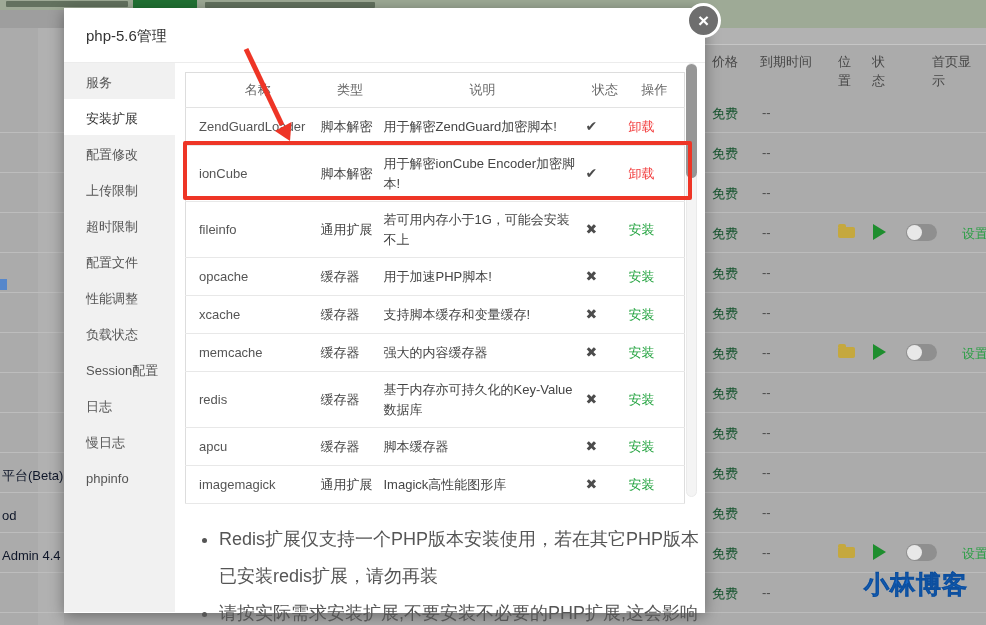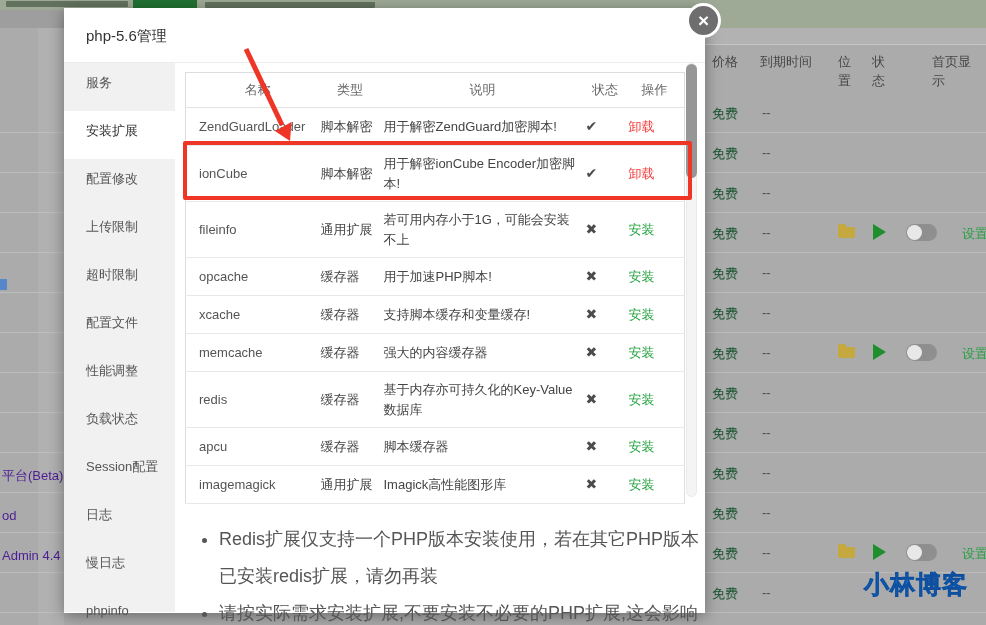--- a/index.html
+++ b/index.html
@@ -8,21 +8,21 @@
 
   
   .bg-topbar{position:absolute;left:0;top:0;width:986px;height:28px;background:#9EAA96;}
   .bg-topbar-leftcover{position:absolute;left:0;top:10px;width:64px;height:18px;background:#9e9e9e;}
   .bg-textfrag{position:absolute;height:6px;background:rgba(40,58,40,.5);border-radius:1px;}
   .bg-greenbtn{position:absolute;left:133px;top:0;width:64px;height:10px;background:#217233;border-radius:0 0 3px 3px;}
   .bg-subbar{position:absolute;left:705px;top:28px;width:281px;height:17px;background:#b2b2b2;border-bottom:1px solid #c6c6c6;}
   .bg-leftband{position:absolute;left:38px;top:28px;width:26px;height:597px;background:#b1b1b1;}
   .bg-leftlines{position:absolute;left:0;top:93px;width:64px;height:532px;
       background:repeating-linear-gradient(to bottom,transparent 0 39px,#bdbdbd 39px 40px);}
-  .bg-leftfrag{position:absolute;left:2px;font-size:13px;color:#4c1d95;white-space:nowrap;}
+  .bg-leftfrag{position:absolute;left:2px;font-size:13px;color:#0f172a;white-space:nowrap;}
   .bg-bluefrag{position:absolute;left:0;top:279px;width:7px;height:11px;background:#3a7bd5;opacity:.75;}
 
   .bg-header{position:absolute;left:705px;top:48px;width:281px;height:45px;font-size:13px;color:#474747;}
   .bg-header span{position:absolute;top:5px;line-height:1.45;display:block;}
   .bgh-price{left:7px;}  .bgh-expire{left:55px;}
   .bgh-pos{left:133px;width:16px;} .bgh-status{left:167px;width:16px;} .bgh-home{left:203px;width:44px;margin-left:24px;}
 
   .bg-row{position:absolute;left:705px;width:281px;height:40px;border-bottom:1px solid #bcbcbc;overflow:hidden;}
   .bg-row .price{position:absolute;left:7px;top:12px;font-size:13px;color:#14532d;}
   .bg-row .expire{position:absolute;left:57px;top:12px;font-size:13px;color:#4a4a4a;}
@@ -39,21 +39,21 @@
   
   .modal{position:absolute;left:64px;top:8px;width:641px;height:605px;background:#fff;z-index:20;
       box-shadow:0 3px 14px rgba(0,0,0,.38);}
   .modal-header{height:55px;border-bottom:1px solid #ececec;}
   .modal-title{line-height:55px;padding-left:22px;font-size:15px;color:#333;}
   .close-btn{position:absolute;left:686px;top:3px;width:35px;height:35px;border-radius:50%;
       background:#6e6e6e;border:3px solid #fff;color:#fff;font-size:19px;font-weight:bold;
       text-align:center;line-height:29px;z-index:40;cursor:pointer;}
   .modal-body{display:flex;height:549px;}
   .sidebar{width:111px;background:#f1f1f1;flex:none;}
-  .side-item{height:48px;line-height:40px;padding-left:22px;font-size:13px;color:#555;cursor:pointer;}
+  .side-item{height:36px;line-height:40px;padding-left:22px;font-size:13px;color:#555;cursor:pointer;}
   .side-item.active{background:#fff;color:#333;}
   .content{flex:1;position:relative;background:#fff;}
 
   table.ext{border-collapse:collapse;table-layout:fixed;width:499px;margin:9px 0 0 10px;border:1px solid #ddd;}
   .ext th{font-weight:normal;color:#666;font-size:13px;text-align:center;padding:8px 4px 8px 0;border-bottom:1px solid #e3e3e3;}
   .ext td{font-size:13px;color:#454545;padding:8px 4px 8px 0;border-bottom:1px solid #e8e8e8;line-height:1.5;vertical-align:middle;}
   .ext th:first-child,.ext td:first-child{padding-left:13px;}
   .ext td.name{color:#555;}
   .ext td.status span{font-size:14px;color:#4c4c4c;}
   .ext a.act{text-decoration:none;font-size:13px;cursor:pointer;}

